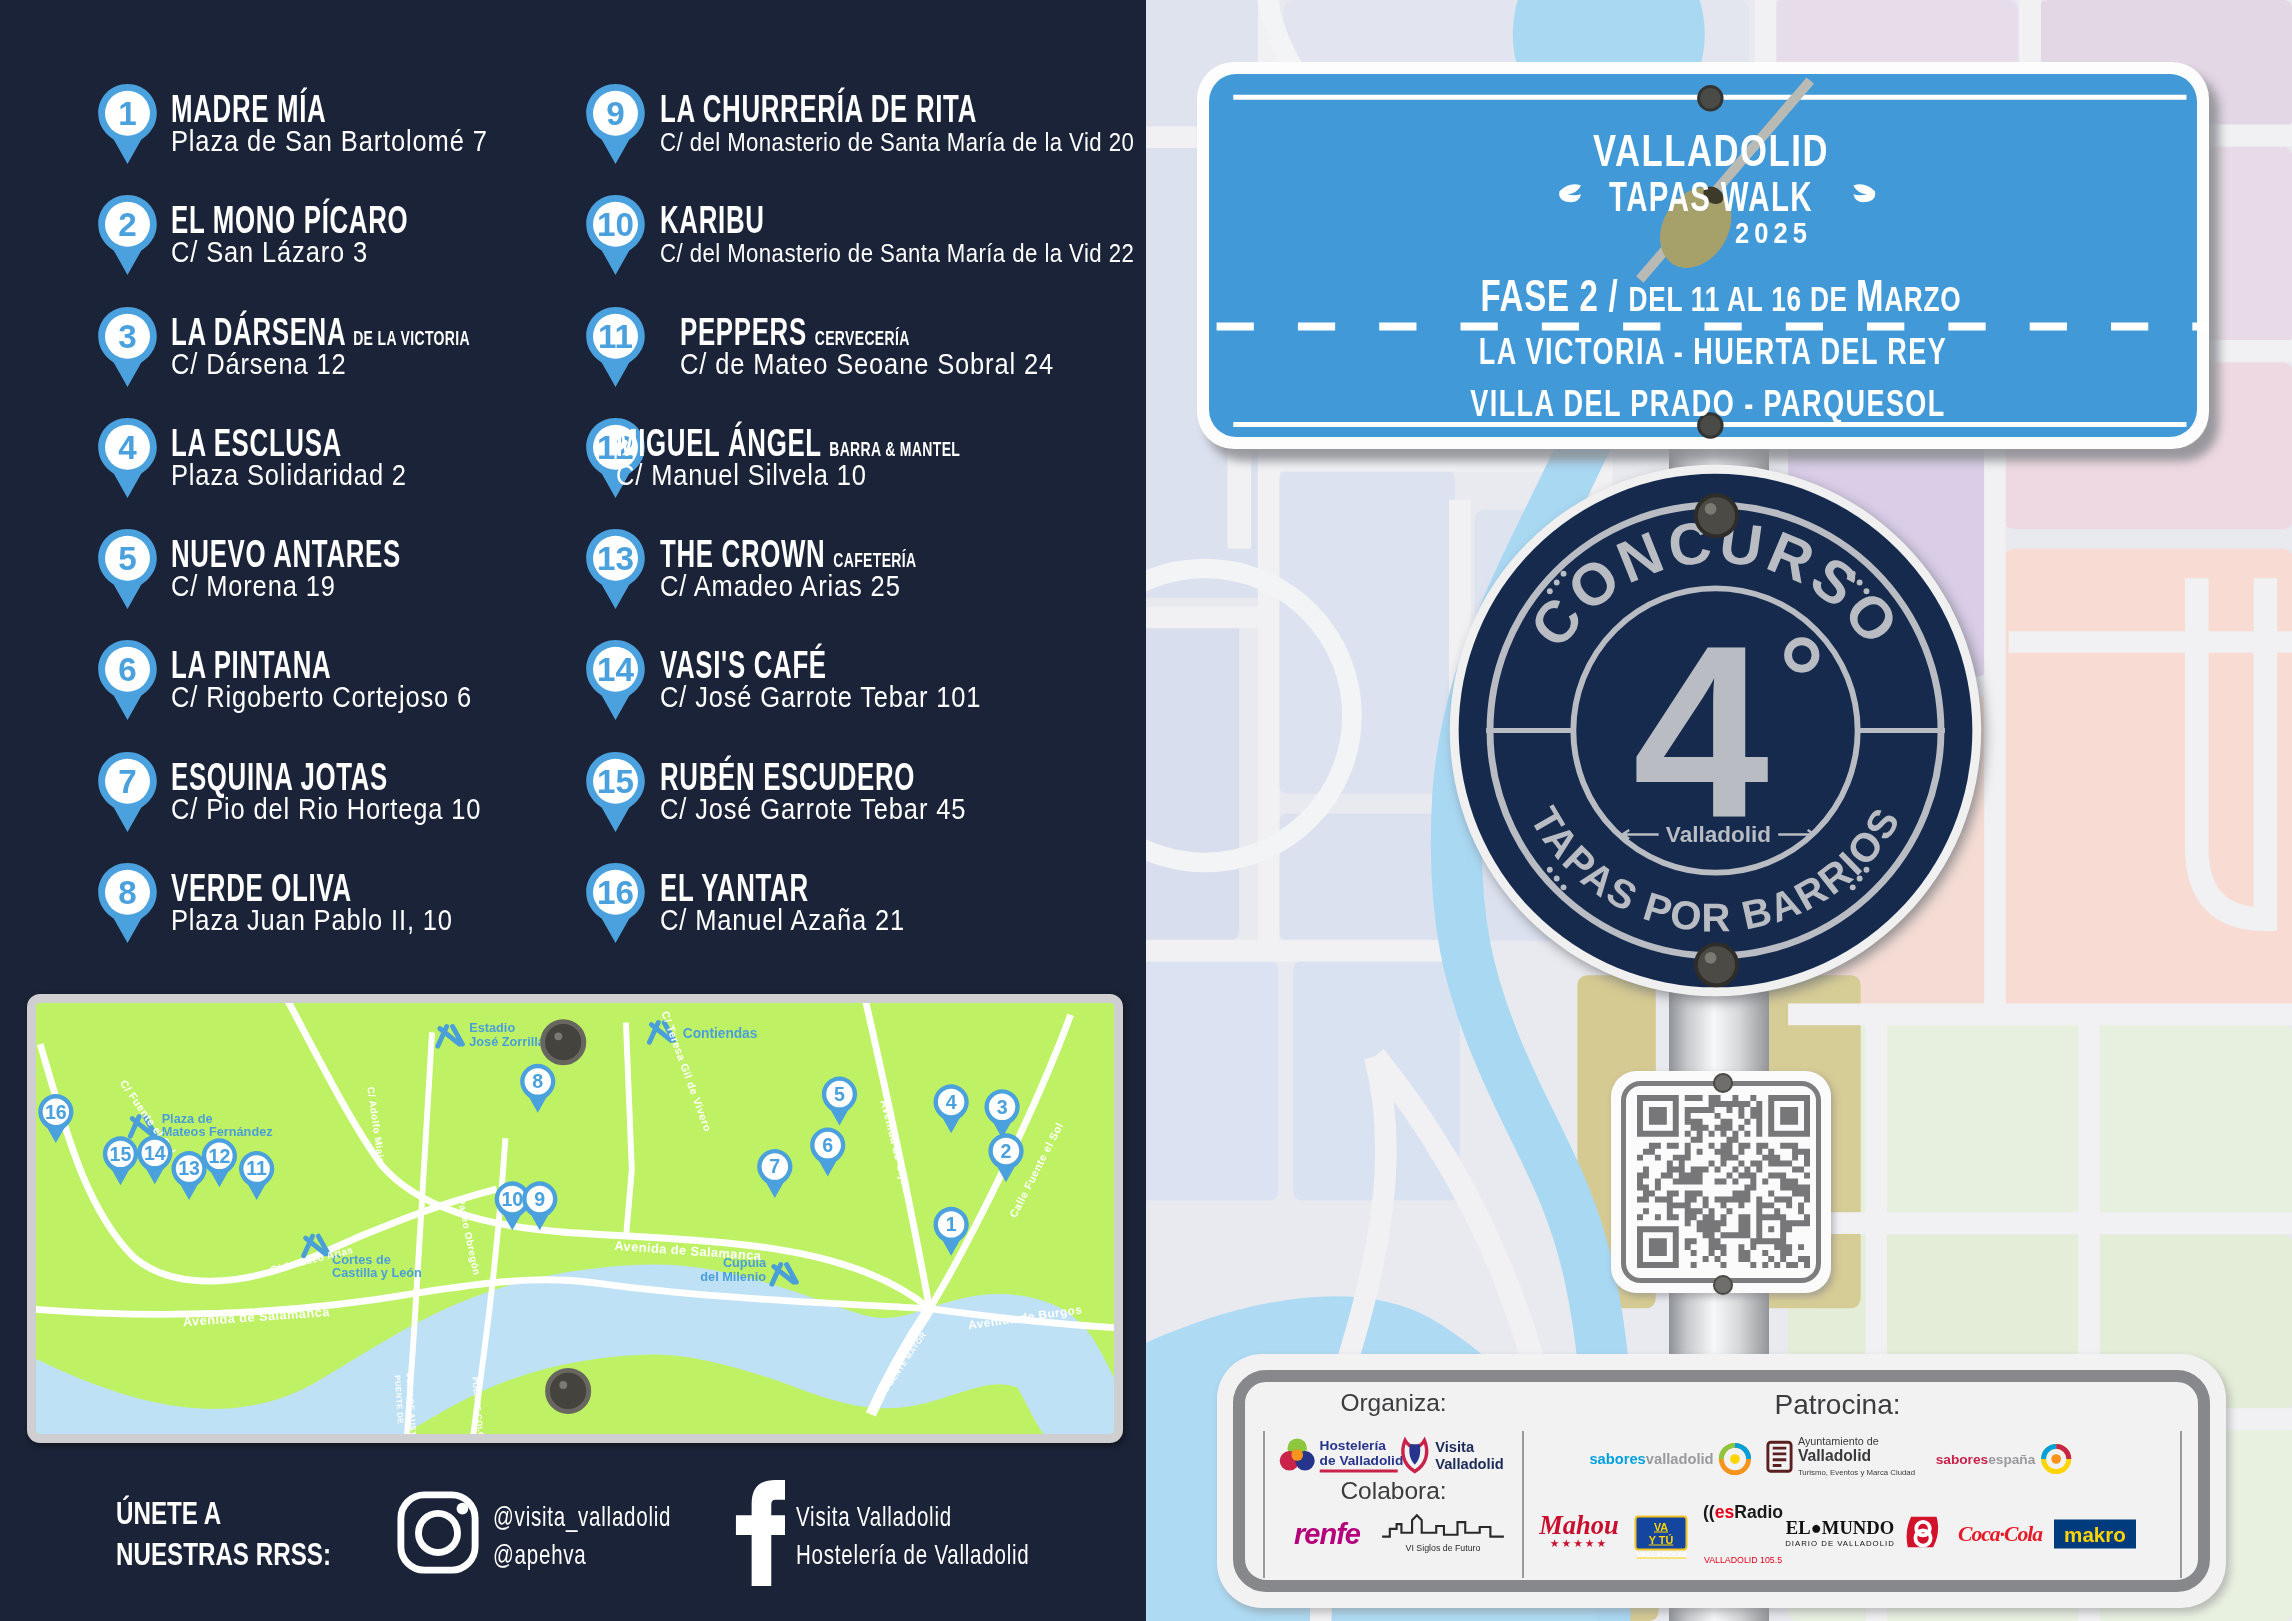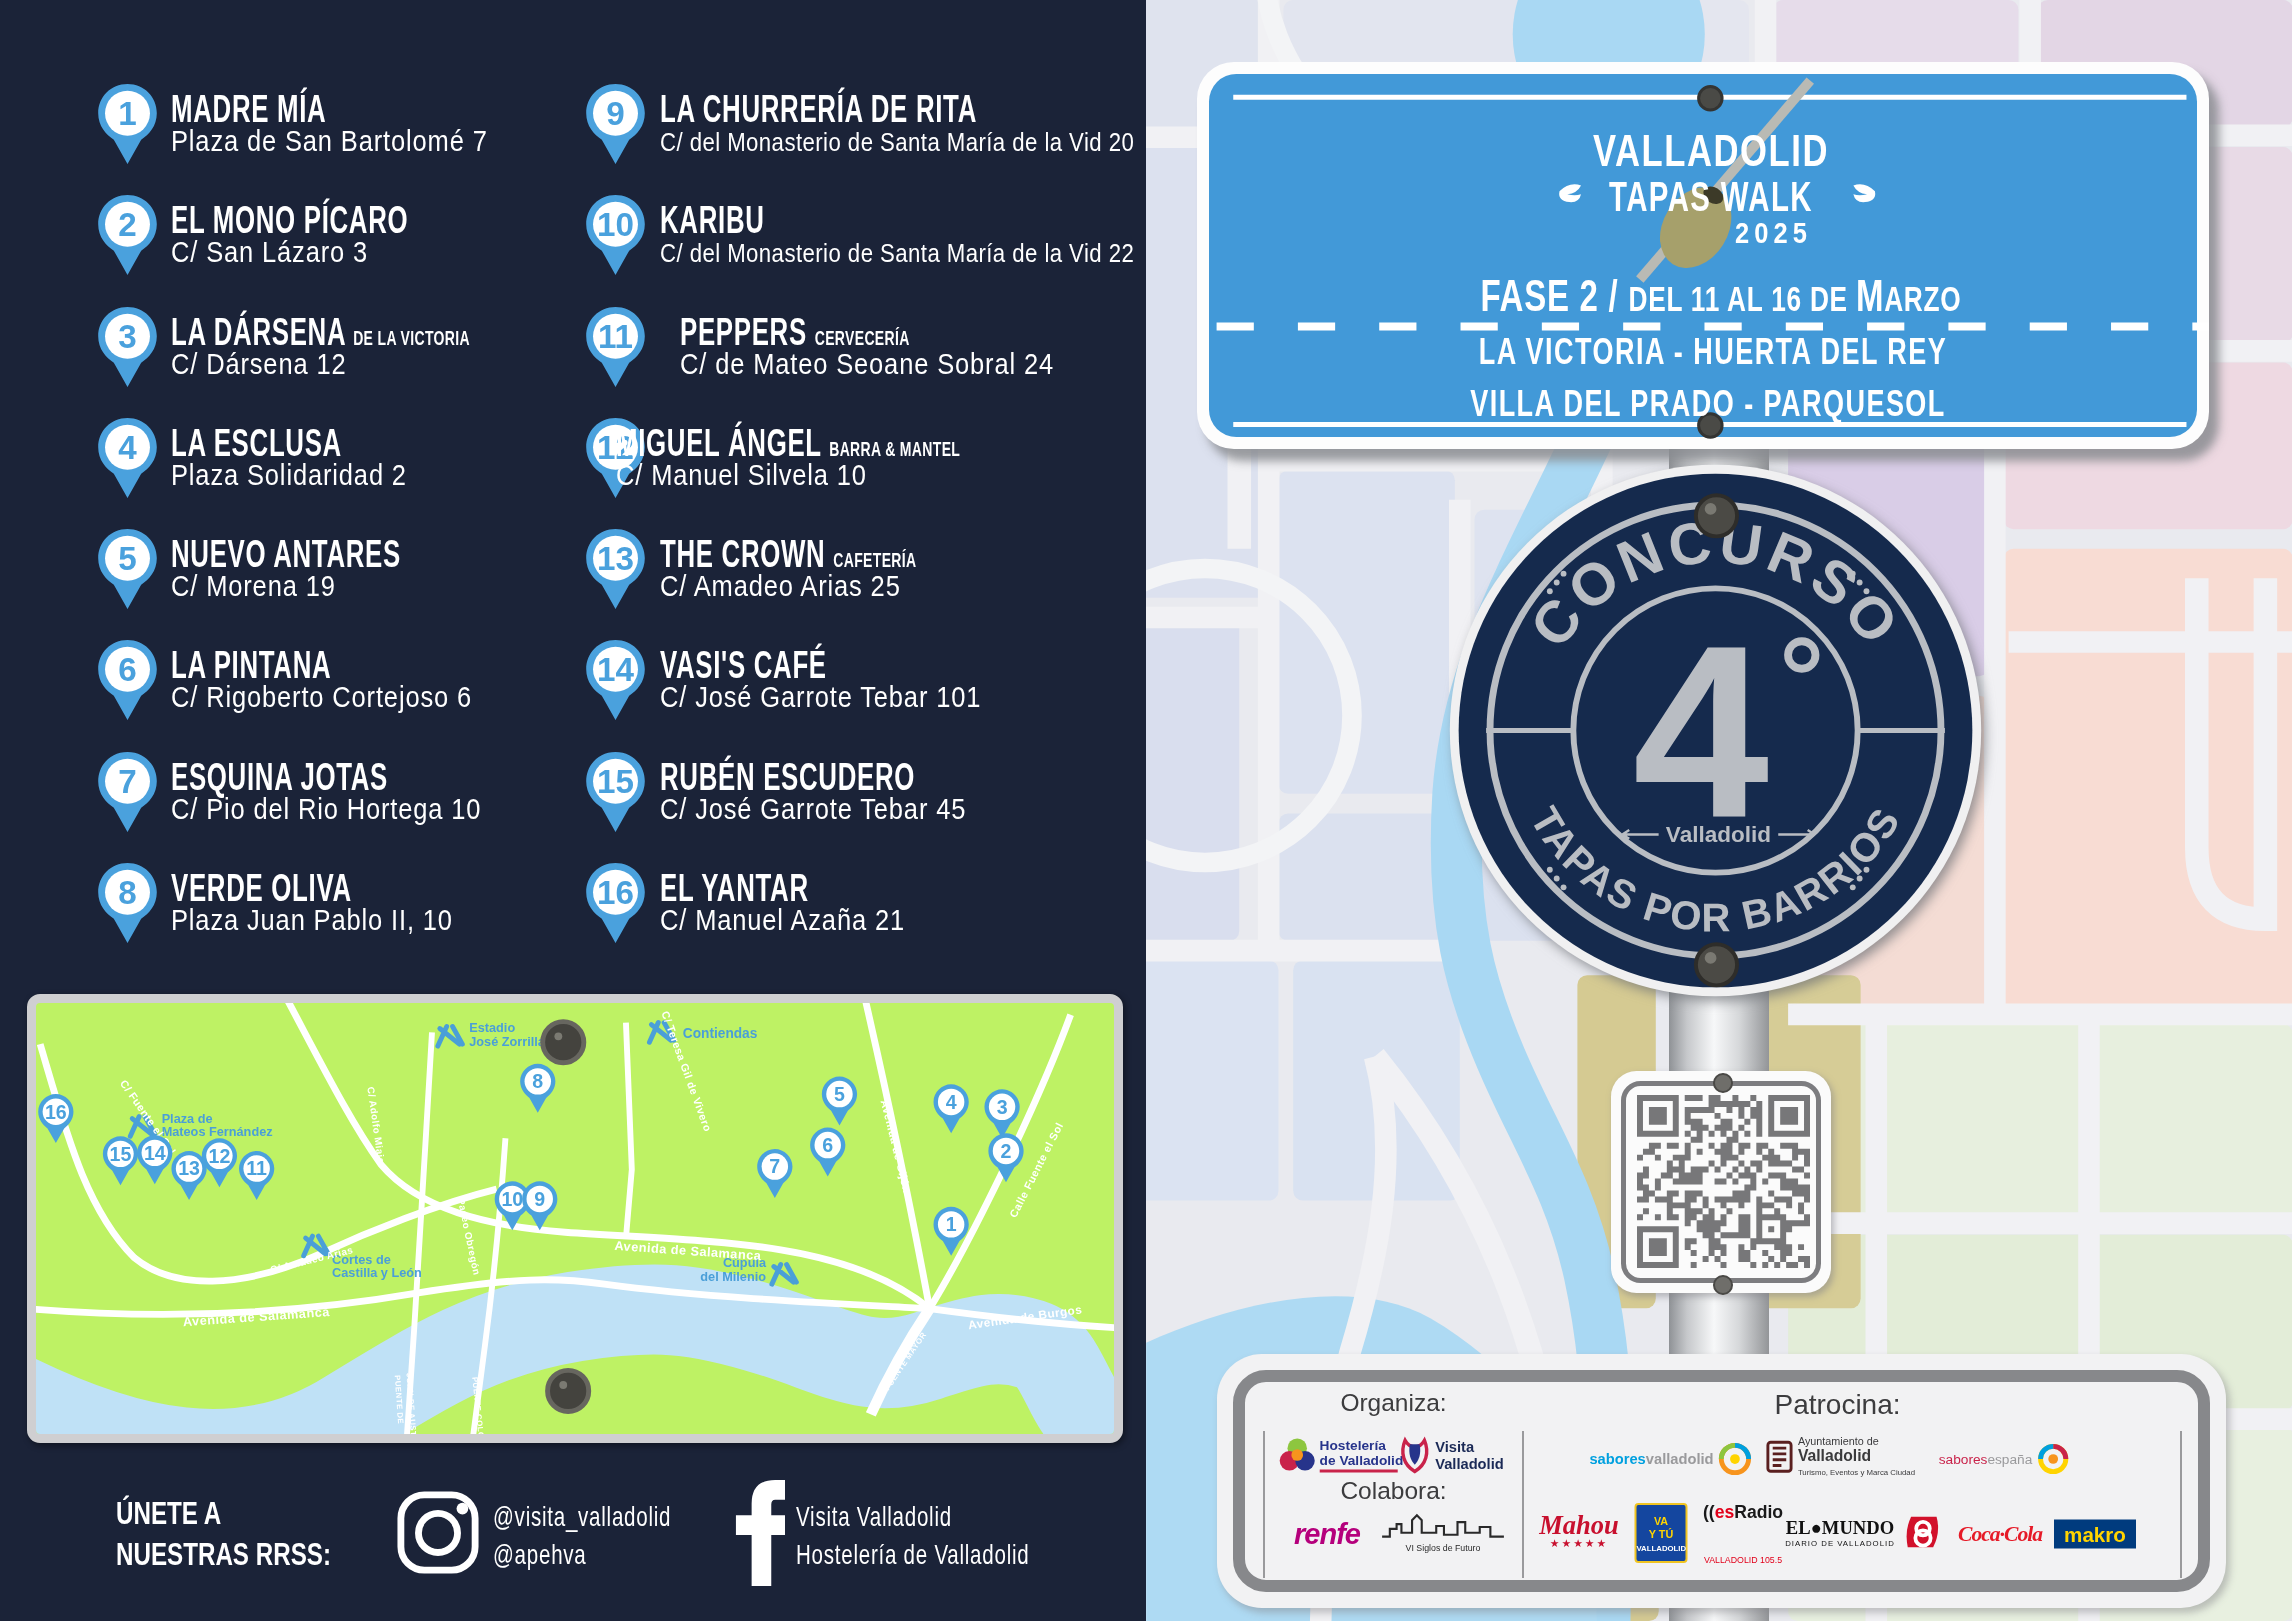--- a/index.html
+++ b/index.html
@@ -539,33 +539,33 @@
 <div class="lg" style="left:455px;top:105px;"><span style="font-weight:bold;font-size:14.7px;color:#00a0df;vertical-align:middle;">sabores<span style="color:#9a9a9c;">valladolid</span></span><svg width="39" height="39" style="vertical-align:middle;margin-left:2px;" viewBox="0 0 40 40">
           <circle cx="20" cy="20" r="14" fill="none" stroke="#f7941d" stroke-width="5"></circle>
           <path d="M20 6 A14 14 0 0 1 34 20" fill="none" stroke="#00a0df" stroke-width="5"></path>
           <path d="M6 20 A14 14 0 0 1 20 6" fill="none" stroke="#8dc63f" stroke-width="5"></path>
           <circle cx="20" cy="20" r="5" fill="#ffd400"></circle>
         </svg></div>
 <div class="lg" style="left:623px;top:103px;"><svg width="29" height="35" style="vertical-align:middle;" viewBox="0 0 30 36">
           <rect x="3" y="3" width="24" height="30" rx="3" fill="none" stroke="#5a1f1f" stroke-width="3"></rect>
           <path d="M8 9h14M8 15h14M8 21h14M8 27h9" stroke="#5a1f1f" stroke-width="3"></path>
         </svg><span style="display:inline-block;vertical-align:middle;text-align:left;color:#3a3a3c;font-size:10.8px;line-height:1.15;margin-left:3.9px;">Ayuntamiento de<br><b style="font-size:15.7px;">Valladolid</b><br><span style="font-size:7.8px;">Turismo, Eventos y Marca Ciudad</span></span></div>
-<div class="lg" style="left:788px;top:105px;"><span style="font-weight:normal;font-size:13.7px;color:#c9234a;vertical-align:middle;">sabores<span style="color:#9a9a9c;">españa</span></span><svg width="37" height="37" style="vertical-align:middle;margin-left:2px;" viewBox="0 0 38 38">
+<div class="lg" style="left:788px;top:105px;"><span style="font-weight:bold;font-size:13.7px;color:#c9234a;vertical-align:middle;">sabores<span style="color:#9a9a9c;">españa</span></span><svg width="37" height="37" style="vertical-align:middle;margin-left:2px;" viewBox="0 0 38 38">
           <circle cx="19" cy="19" r="13" fill="none" stroke="#ffd400" stroke-width="5"></circle>
           <path d="M19 6 A13 13 0 0 1 32 19" fill="none" stroke="#c9234a" stroke-width="5"></path>
           <path d="M6 19 A13 13 0 0 1 19 6" fill="none" stroke="#00a0df" stroke-width="5"></path>
           <circle cx="19" cy="19" r="5" fill="#f7941d"></circle>
         </svg></div>
 <div class="lg" style="left:110px;top:180px;"><span style="font-weight:bold;font-style:italic;font-size:29px;color:#b5007c;letter-spacing:-1px;">renfe</span></div>
 <div class="lg" style="left:226px;top:178px;"><svg width="127" height="29" viewBox="0 0 130 30">
           <path d="M2 26 L10 26 L10 18 L17 18 L17 13 L22 13 L22 22 L33 22 L33 9 L38 4 L43 9 L43 22 L58 22 L58 15 L66 15 L66 24 L80 24 L80 11 L88 11 L88 22 L103 22 L103 16 L114 16 L114 26 L128 26" fill="none" stroke="#2a2a2a" stroke-width="2.2"></path>
         </svg><div style="font-size:8.8px;color:#2a2a2a;text-align:center;margin-top:-2px;">VI Siglos de Futuro</div></div>
 <div class="lg" style="left:362px;top:176px;"><span style="font-weight:bold;font-style:italic;font-size:26.5px;color:#c8102e;font-family:'Liberation Serif',serif;">Mahou</span><div style="color:#c8102e;font-size:10.8px;letter-spacing:2px;text-align:center;margin-top:-3.9px;">★★★★★</div></div>
 <div class="lg" style="left:444px;top:179px;">
-        <div style="width:53px;height:60px;background:#14469f;border:2.9px solid #f0c420;border-radius:3.9px;color:#ffd400;font-weight:bold;font-size:10.8px;text-align:center;line-height:1.2;padding-top:10px;box-sizing:border-box;">VA<br>Y TÚ<br><span style="font-size:7.8px;color:#fff;">VALLADOLID</span></div>
+        <div style="width:53px;height:35px;background:#14469f;border:2.9px solid #f0c420;border-radius:3.9px;color:#ffd400;font-weight:bold;font-size:10.8px;text-align:center;line-height:1.2;padding-top:3px;box-sizing:border-box;text-decoration:underline;">VA<br>Y TÚ<br><span style="font-size:7.8px;color:#fff;">VALLADOLID</span></div>
       </div>
 <div class="lg" style="left:526px;top:179px;"><span style="font-weight:bold;font-size:17.6px;color:#1a1a1a;">((<span style="color:#e2001a;">es</span>Radio</span><div style="font-size:8.8px;color:#e2001a;text-align:center;margin-top:32px;">VALLADOLID 105.5</div></div>
 <div class="lg" style="left:623px;top:178px;"><span style="font-weight:bold;font-size:18.6px;color:#111;font-family:'Liberation Serif',serif;letter-spacing:0px;">EL●MUNDO</span><div style="font-size:7.8px;color:#111;letter-spacing:1px;text-align:center;">DIARIO DE VALLADOLID</div></div>
 <div class="lg" style="left:706px;top:180px;"><svg width="39" height="37" viewBox="0 0 46 42">
           <path d="M9 3 L39 3 Q44 21 35 39 L5 39 Q1 19 9 3Z" fill="#d2112b"></path>
           <circle cx="23" cy="17" r="8" fill="none" stroke="#fff" stroke-width="4.5"></circle>
           <circle cx="23" cy="28" r="9" fill="none" stroke="#fff" stroke-width="4.5"></circle>
         </svg></div>
 <div class="lg" style="left:783px;top:180px;"><span style="font-weight:bold;font-style:italic;font-size:21.6px;color:#e61a27;font-family:'Liberation Serif',serif;letter-spacing:-1px;">Coca·Cola</span></div>
 <div class="lg" style="left:878px;top:180px;">

